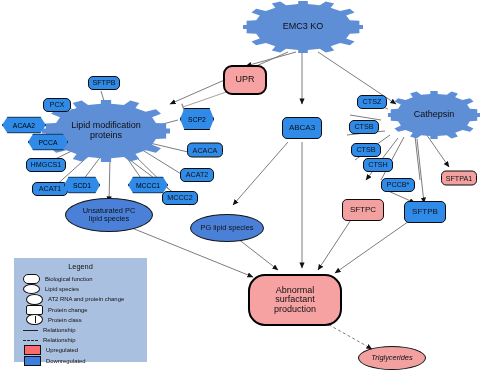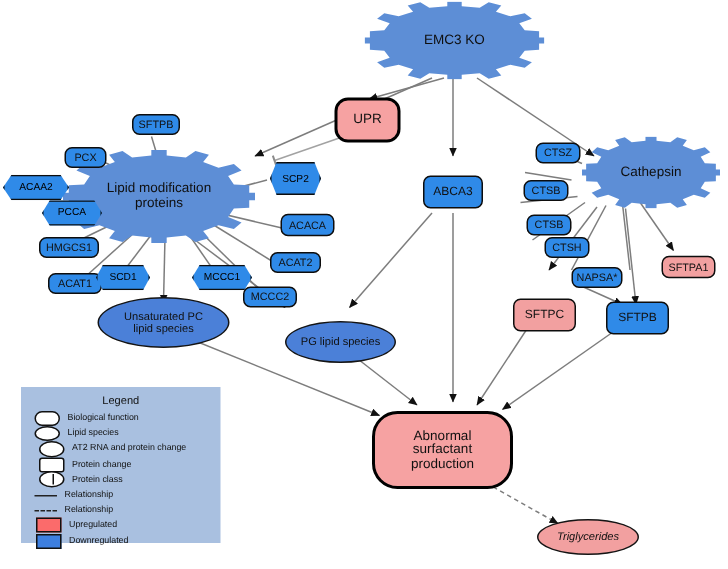--- a/index.html
+++ b/index.html
@@ -191,21 +191,21 @@
   <div class="node rrect" style="left:364px;top:127px;width:30px;height:14px;">
     <span>CTSB</span>
     </div>
   <div class="node rrect" style="left:366px;top:150px;width:30px;height:14px;">
     <span>CTSB</span>
     </div>
   <div class="node rrect" style="left:378px;top:165px;width:30px;height:14px;">
     <span>CTSH</span>
     </div>
   <div class="node rrect" style="left:398px;top:185px;width:34px;height:14px;">
-    <span>NAPSA*</span>
+    <span>PCCB*</span>
     </div>
 
   <div class="node rrect pink" style="left:459px;top:178px;width:36px;height:15px;">
     <span>SFTPA1</span>
     </div>
   <div class="node rrect pink" style="left:363px;top:210px;width:42px;height:22px;font-size:8px;">
     <span>SFTPC</span>
     </div>
   <div class="node ellipse" style="left:109px;top:215px;width:88px;height:34px;">
     <span>

